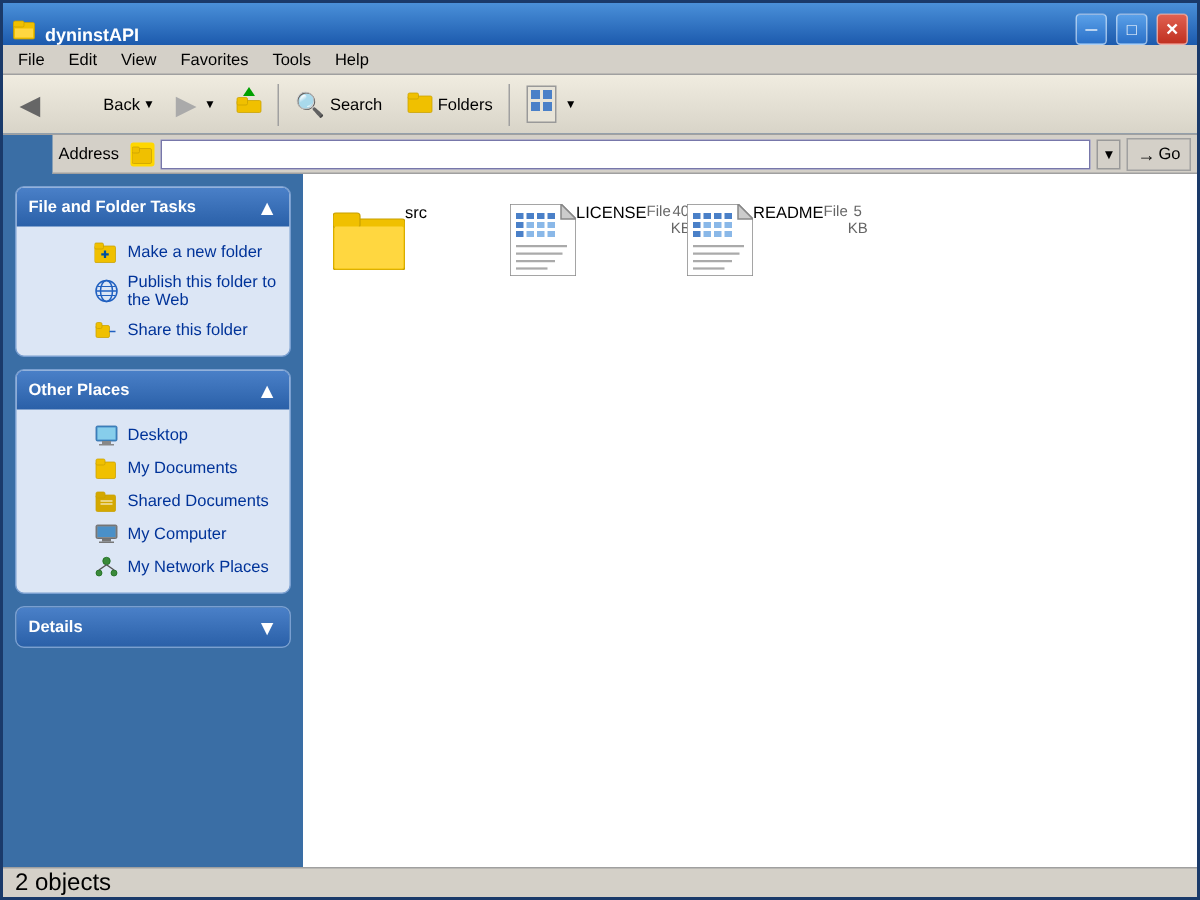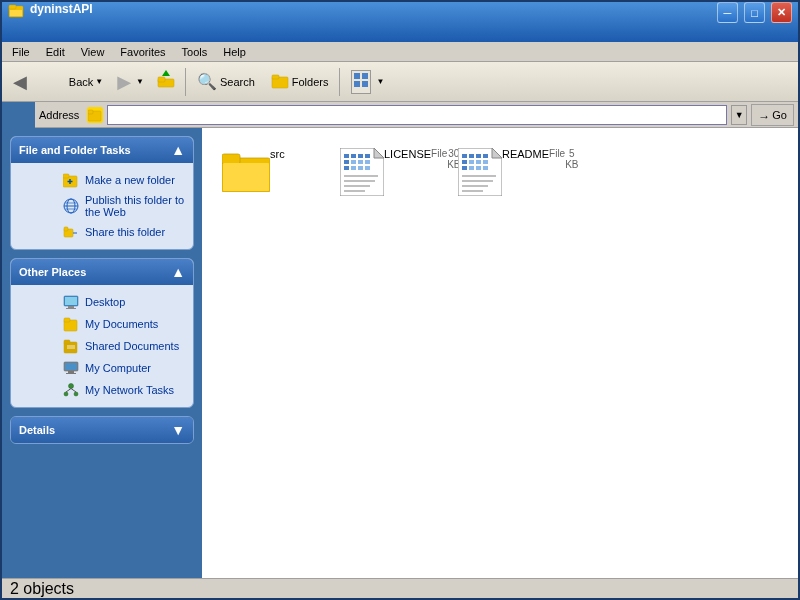--- a/index.html
+++ b/index.html
@@ -16,24 +16,24 @@
     #window {
       width: 800px;
       height: 600px;
       display: flex;
       flex-direction: column;
       border: 2px solid #1a3a6a;
     }
 
     
     #titlebar {
-      height: 40px;
+      height: 28px;
       background: linear-gradient(to bottom, #4a90d9 0%, #1c5aad 100%);
       display: flex;
-      align-items: flex-start;
+      align-items: flex-end;
       padding: 0 6px;
       gap: 6px;
       flex-shrink: 0;
     }
     #titlebar-title {
       color: white;
       font-weight: bold;
       font-size: 12px;
       flex: 1;
     }
@@ -490,21 +490,21 @@
           <div class="section-link">
             <span class="link-icon">
               <svg width="16" height="16" viewBox="0 0 16 16">
                 <circle cx="8" cy="4" r="2.5" fill="#3a8a3a" stroke="#1a6a1a" stroke-width="0.5"></circle>
                 <circle cx="3" cy="12" r="2" fill="#3a8a3a" stroke="#1a6a1a" stroke-width="0.5"></circle>
                 <circle cx="13" cy="12" r="2" fill="#3a8a3a" stroke="#1a6a1a" stroke-width="0.5"></circle>
                 <line x1="8" y1="6.5" x2="3" y2="10" stroke="#555" stroke-width="1"></line>
                 <line x1="8" y1="6.5" x2="13" y2="10" stroke="#555" stroke-width="1"></line>
               </svg>
             </span>
-            <span>My Network Tasks</span>
+            <span>My Network Places</span>
           </div>
         </div>
       </div>
 
       <div class="section-box">
         <div class="section-header">
           <span>Details</span>
           <span class="collapse-btn">▼</span>
         </div>
       </div>
@@ -544,21 +544,21 @@
             <rect x="25" y="18" width="5" height="4" fill="#8ab8e8"></rect>
 
             <line x1="4" y1="28" x2="38" y2="28" stroke="#aaa" stroke-width="1.5"></line>
             <line x1="4" y1="33" x2="35" y2="33" stroke="#aaa" stroke-width="1.5"></line>
             <line x1="4" y1="38" x2="30" y2="38" stroke="#aaa" stroke-width="1.5"></line>
             <line x1="4" y1="43" x2="25" y2="43" stroke="#aaa" stroke-width="1.5"></line>
           </svg>
         </div>
         <span class="file-name">LICENSE</span>
         <span class="file-meta">File</span>
-        <span class="file-meta">30 KB</span>
+        <span class="file-meta">40 KB</span>
       </div>
 
       <div class="file-item" style="">
         <div class="file-icon">
           <svg width="44" height="48" viewBox="0 0 44 48">
             <polygon points="0,0 34,0 44,10 44,48 0,48" fill="white" stroke="#888" stroke-width="1"></polygon>
             <polygon points="34,0 34,10 44,10" fill="#ccc" stroke="#888" stroke-width="1"></polygon>
             <rect x="4" y="6" width="5" height="4" fill="#4a80c8"></rect>
             <rect x="11" y="6" width="5" height="4" fill="#4a80c8"></rect>
             <rect x="18" y="6" width="5" height="4" fill="#4a80c8"></rect>

